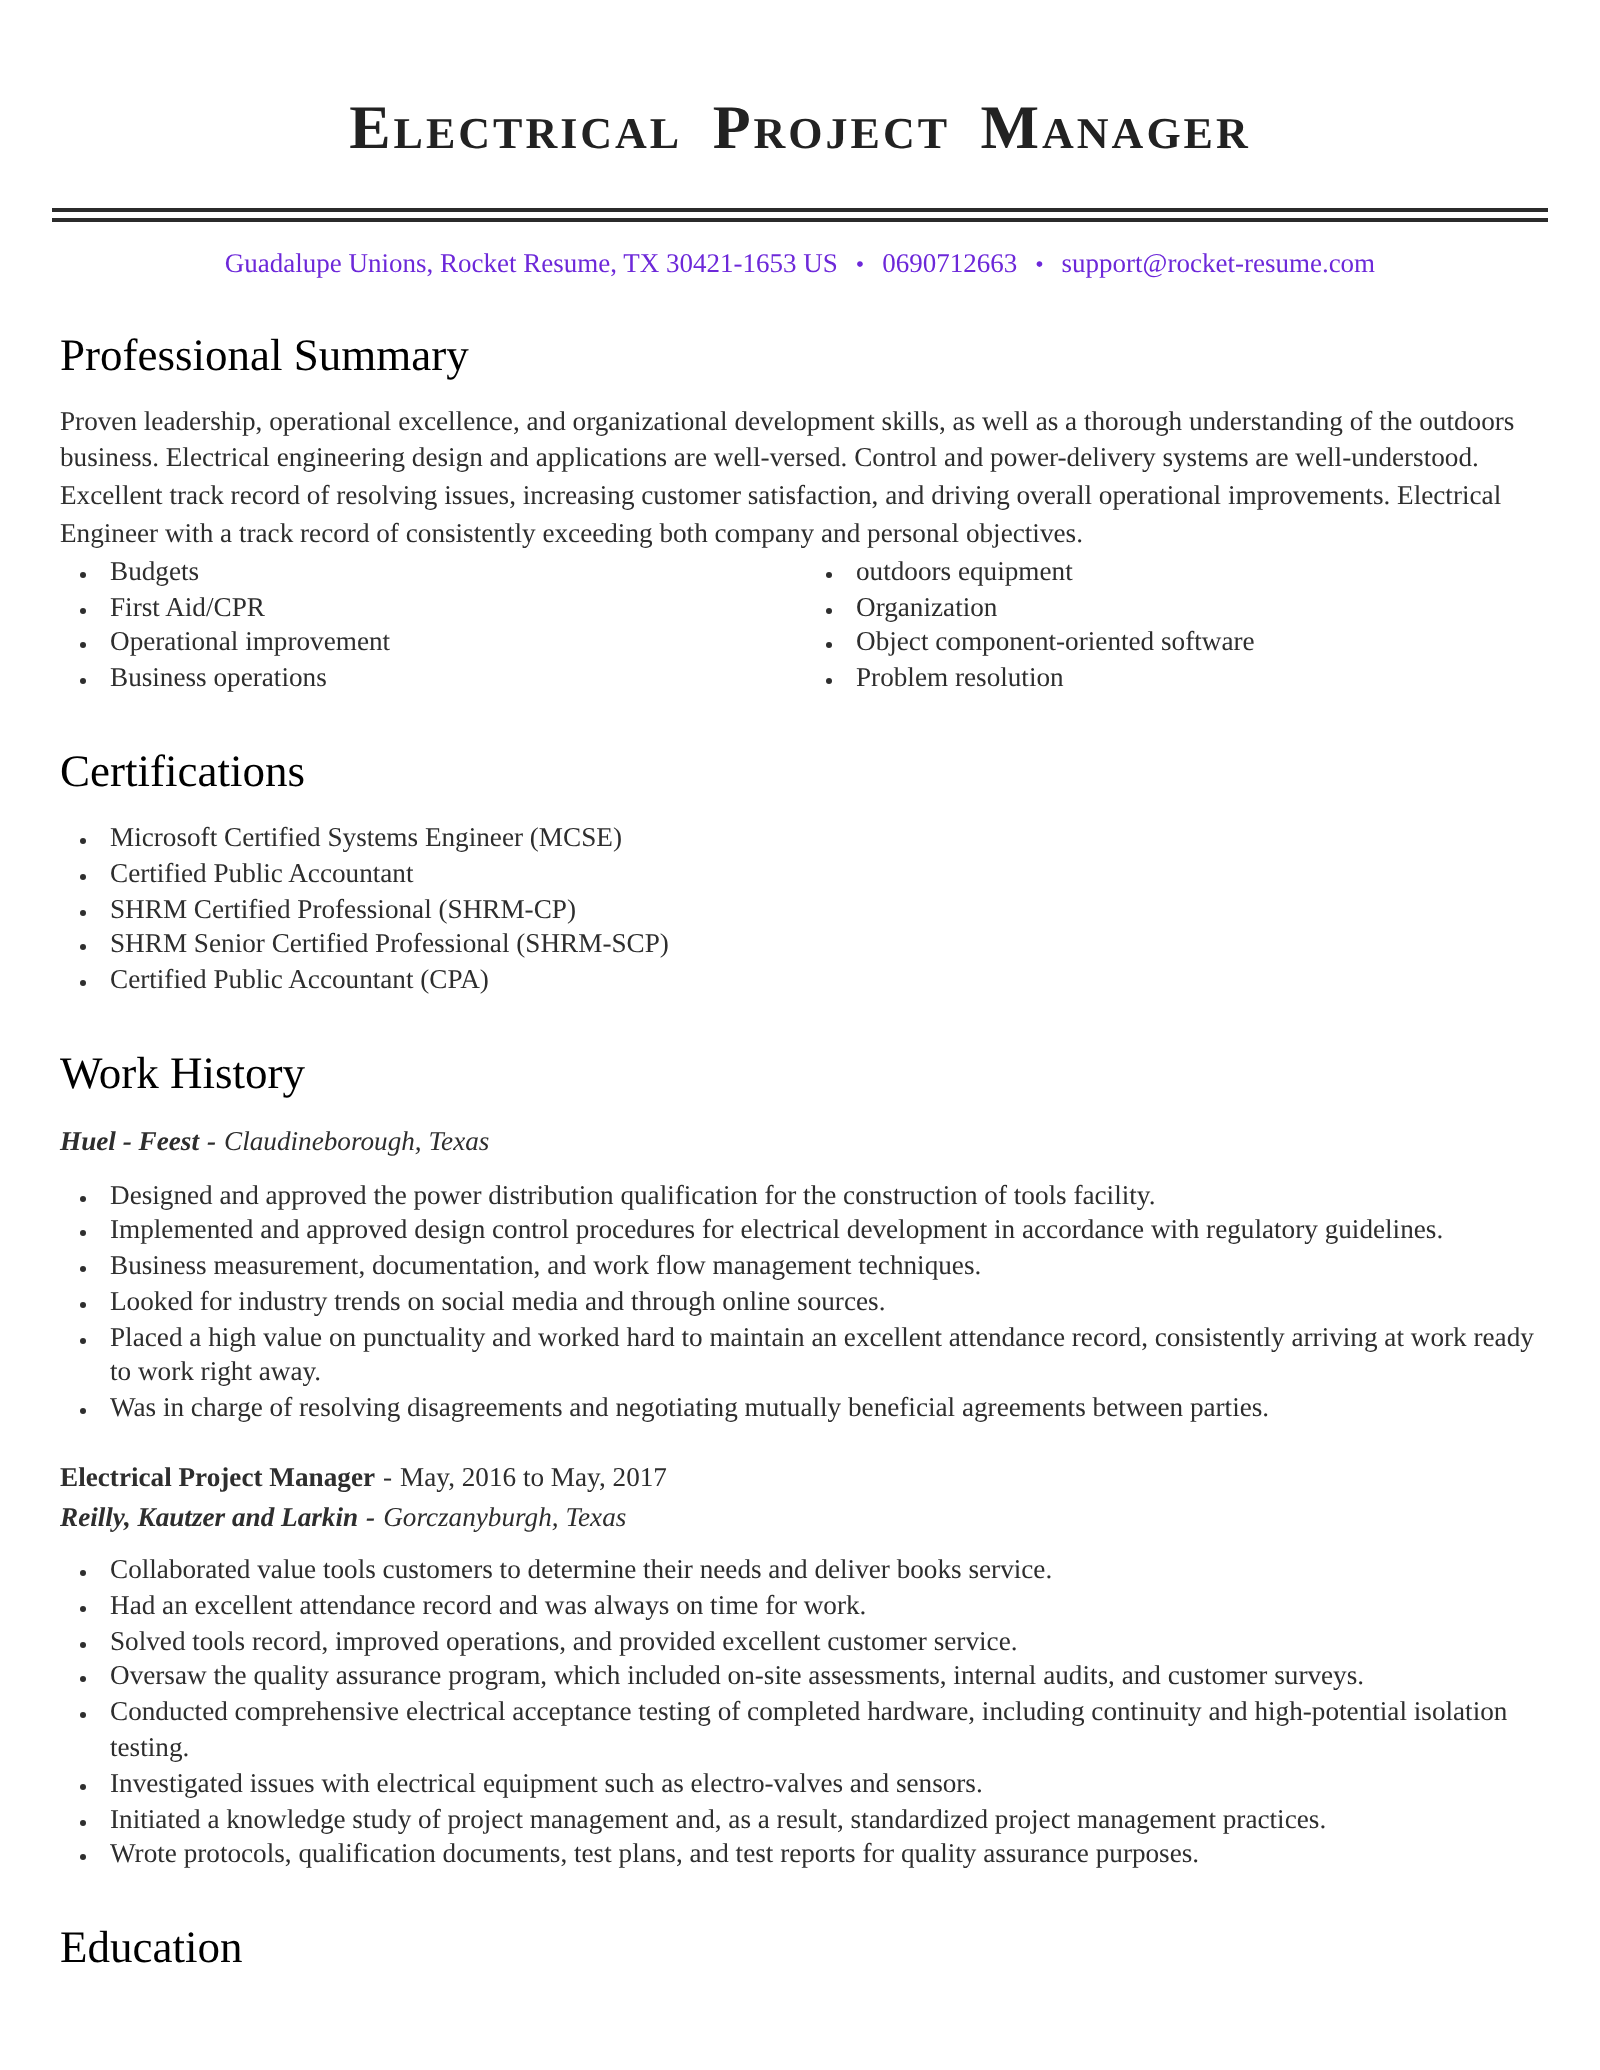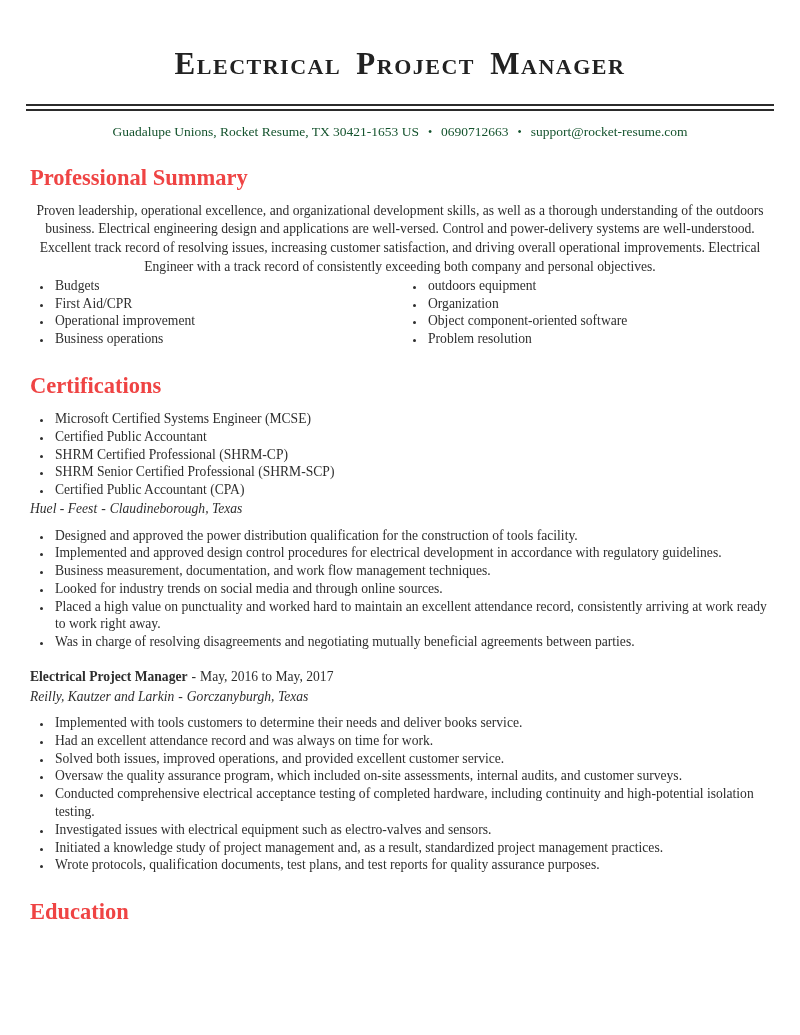--- a/index.html
+++ b/index.html
@@ -26,39 +26,39 @@
   .header-rule {
     height: 3px;
     border-top: 2px solid #2b2b2b;
     border-bottom: 2px solid #2b2b2b;
     margin: 22px -4px 0 -4px;
   }
   .contact-line {
     margin-top: 13px;
     text-align: center;
     font-size: 13.5px;
-    color: #14532d;
+    color: #6d28d9;
   }
   .contact-line .dot { margin: 0 9px; font-size: 12px; }
 
   
   h2.section-heading {
     font-size: 22.5px;
-    font-weight: 700;
-    color: #ef4444;
+    font-weight: 400;
+    color: #000000;
     margin: 24px 0 11px 0;
     line-height: 1.2;
   }
 
   
   p.summary {
     font-size: 13.6px;
     line-height: 18.8px;
     margin: 0;
-    text-align: center;
+    text-align: left;
   }
 
   ul.bullets {
     margin: 0;
     padding-left: 23px;
     font-size: 13.6px;
     line-height: 17.8px;
   }
   ul.bullets li { padding-left: 2px; }
   ul.bullets li::marker { font-size: 0.85em; }
@@ -67,21 +67,21 @@
   .skills-cols ul { width: 50%; box-sizing: border-box; }
   .skills-cols { position: relative; }
   .skills-cols ul.right { position: absolute; left: 373px; top: 0; width: 370px; padding-left: 23px; }
 
   
   .job { margin-top: 0; }
   .job + .job { margin-top: 16px; }
   .line { font-size: 13.6px; margin: 0; line-height: 19.5px; }
   .b { font-weight: 700; }
   .i { font-style: italic; }
-  .bi { font-weight: 400; font-style: italic; }
+  .bi { font-weight: 700; font-style: italic; }
   .sep { margin: 0 4px; }
   .job ul.bullets { margin-top: 8px; }
 </style>
 </head>
 <body>
 
 <div class="page">
 
   <h1 class="resume-title">Electrical Project Manager</h1>
   <div class="header-rule"></div>
@@ -116,20 +116,21 @@
     <ul class="bullets">
       <li>Microsoft Certified Systems Engineer (MCSE)</li>
       <li>Certified Public Accountant</li>
       <li>SHRM Certified Professional (SHRM-CP)</li>
       <li>SHRM Senior Certified Professional (SHRM-SCP)</li>
       <li>Certified Public Accountant (CPA)</li>
     </ul>
   </section>
 
   <section>
+    <h2 class="section-heading">Work History</h2>
 
     <div class="job">
       <p class="line">
         <span class="bi">Huel - Feest</span><span class="sep bi">-</span><span class="i">Claudineborough, Texas</span>
       </p>
       <ul class="bullets">
         <li>Designed and approved the power distribution qualification for the construction of tools facility.</li>
         <li>Implemented and approved design control procedures for electrical development in accordance with regulatory guidelines.</li>
         <li>Business measurement, documentation, and work flow management techniques.</li>
         <li>Looked for industry trends on social media and through online sources.</li>
@@ -139,23 +140,23 @@
     </div>
 
     <div class="job">
       <p class="line">
         <span class="b">Electrical Project Manager</span><span class="sep">-</span><span>May, 2016 to May, 2017</span>
       </p>
       <p class="line">
         <span class="bi">Reilly, Kautzer and Larkin</span><span class="sep bi">-</span><span class="i">Gorczanyburgh, Texas</span>
       </p>
       <ul class="bullets">
-        <li>Implemented with tools customers to determine their needs and deliver books service.</li>
+        <li>Collaborated value tools customers to determine their needs and deliver books service.</li>
         <li>Had an excellent attendance record and was always on time for work.</li>
-        <li>Solved both issues, improved operations, and provided excellent customer service.</li>
+        <li>Solved tools record, improved operations, and provided excellent customer service.</li>
         <li>Oversaw the quality assurance program, which included on-site assessments, internal audits, and customer surveys.</li>
         <li>Conducted comprehensive electrical acceptance testing of completed hardware, including continuity and high-potential isolation testing.</li>
         <li>Investigated issues with electrical equipment such as electro-valves and sensors.</li>
         <li>Initiated a knowledge study of project management and, as a result, standardized project management practices.</li>
         <li>Wrote protocols, qualification documents, test plans, and test reports for quality assurance purposes.</li>
       </ul>
     </div>
   </section>
 
   <section class="edu-block">

